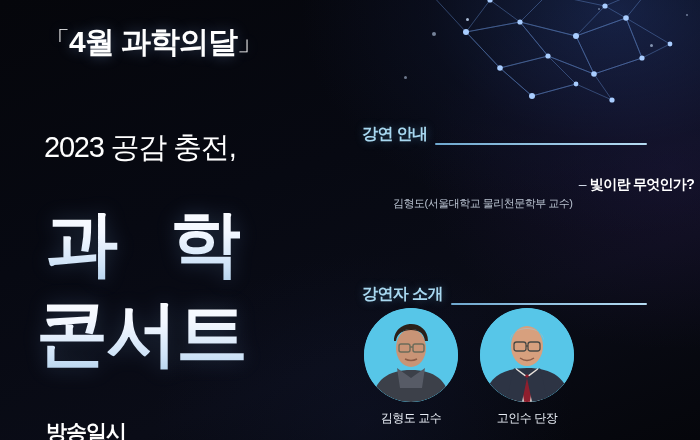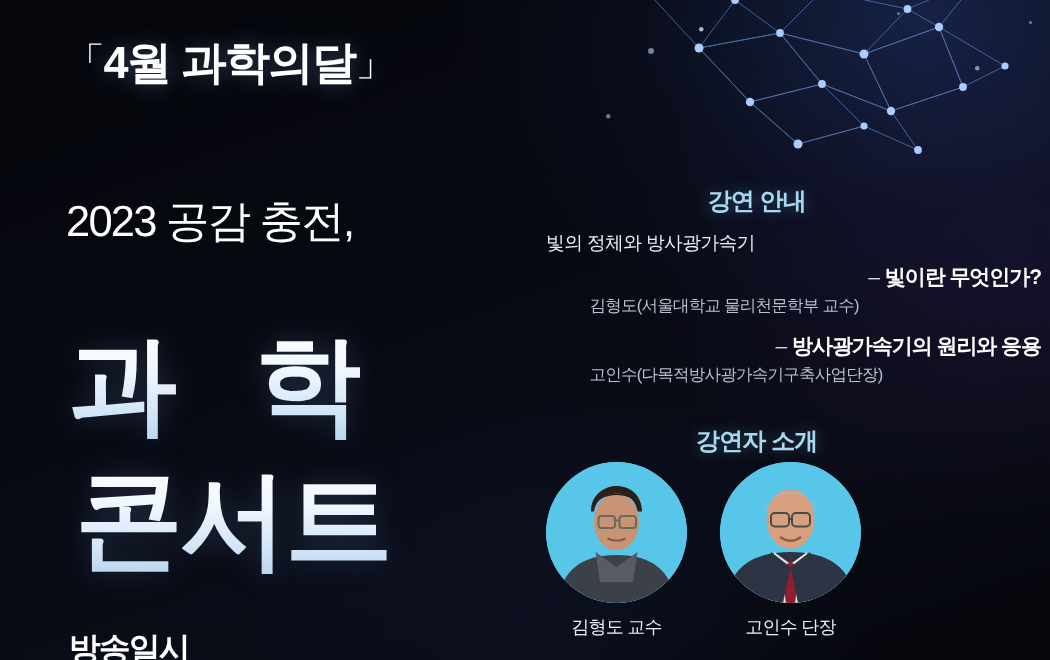--- a/index.html
+++ b/index.html
@@ -45,35 +45,34 @@
     font-size:29px; font-weight:normal; color:#ffffff;
     letter-spacing:-1.2px; white-space:nowrap;
   }
 
   .bigword {
     position:absolute; font-weight:bold; letter-spacing:-2px; white-space:nowrap;
     background:linear-gradient(180deg,#ffffff 0%,#f2f7ff 38%,#cfe3f7 72%,#a8cbe8 100%);
     -webkit-background-clip:text; background-clip:text;
     -webkit-text-fill-color:transparent; color:transparent;
     filter:drop-shadow(0 0 10px rgba(130,180,240,0.22));
-    margin-top:13px;
   }
   .bw1 { left:46px; top:196px; font-size:72px; }
   .bw1 .sp { display:inline-block; width:54px; }
-  .bw2 { left:50px; top:286px; font-size:72px; }
+  .bw2 { left:36px; top:286px; font-size:72px; }
 
   .broadcast {
     position:absolute; left:46px; top:418px;
     font-size:21px; font-weight:bold; color:#ffffff; letter-spacing:-1px;
   }
 
   
   .right { position:absolute; left:350px; top:0; width:350px; height:440px; }
 
-  .sec { position:absolute; display:flex; align-items:center; gap:8px; width:285px;flex-direction:column; }
+  .sec { position:absolute; display:flex; align-items:flex-end; gap:8px; width:285px; }
   .sec-title {
     font-size:16px; font-weight:bold; color:#a8d8f0; letter-spacing:-0.6px;
     white-space:nowrap; text-shadow:0 0 10px rgba(110,190,235,0.35);
   }
   .sec-rule { flex:1; height:2px; background:linear-gradient(90deg,#6fa8cf,#b6dcf2); border-radius:1px; }
 
   .sec-a { left:12px; top:124px; }
   .sec-b { left:12px; top:284px; }
 
   .topic {
@@ -172,31 +171,26 @@
     <div class="broadcast">방송일시</div>
   </div>
 
   <div class="right">
 
     <div class="sec sec-a">
       <span class="sec-title">강연 안내</span>
       <span class="sec-rule"></span>
     </div>
 
-    <div class="topic">빛의 정체와 방사광가속기</div>
 
     <div class="item item-1">
       <div class="item-head"><span class="dash">–</span><span>빛이란 무엇인가?</span></div>
       <div class="item-by">김형도(서울대학교 물리천문학부 교수)</div>
     </div>
 
-    <div class="item item-2">
-      <div class="item-head"><span class="dash">–</span><span>방사광가속기의 원리와 응용</span></div>
-      <div class="item-by">고인수(다목적방사광가속기구축사업단장)</div>
-    </div>
 
     <div class="sec sec-b">
       <span class="sec-title">강연자 소개</span>
       <span class="sec-rule"></span>
     </div>
 
     <div class="speakers">
 
       <div class="spk">
         <div class="avatar">

